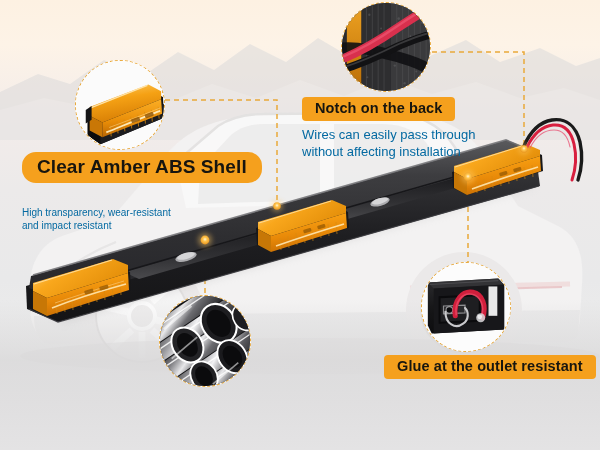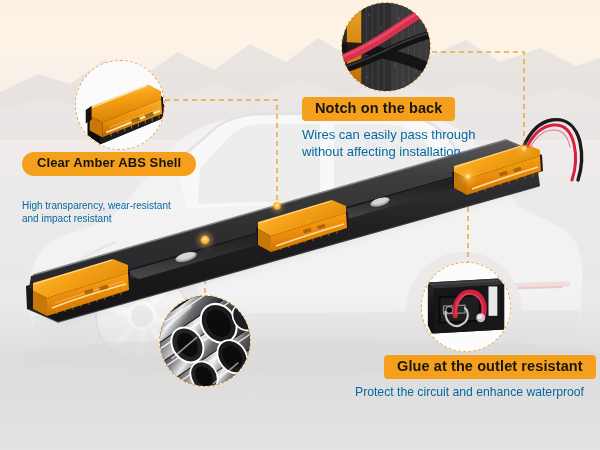--- a/index.html
+++ b/index.html
@@ -54,21 +54,21 @@
     white-space:nowrap;
   }
   .desc{
     color:#0369a1;
     font-size:13px;
     line-height:1.32;
     margin-top:5px;
     white-space:pre-line;
   }
   .desc.small{font-size:12.2px;}
-  .c-left .pill{font-size:13px;padding:4px 15px 5px 15px;border-radius:14px;}
+  .c-left .pill{font-size:19px;padding:4px 15px 5px 15px;border-radius:14px;}
   .c-left .desc{font-size:10px;line-height:1.35;margin-top:23px;}
   .c-bl .pill{font-size:15px;}
   .c-bl .desc{font-size:13px;}
 </style>
 </head>
 <body>
 
 <div id="stage">
 
   <div class="bg-sky"></div>
@@ -505,16 +505,15 @@
 
   <div class="callout" style="left:302px;top:97px;">
     <div class="pill">Notch on the back</div>
     <div class="desc">Wires can easily pass through
 without affecting installation</div>
   </div>
 
 
   <div class="callout" style="left:384px;top:355px;">
     <div class="pill">Glue at the outlet resistant</div>
-    <div class="desc small" style="margin-left:-29px;">Protect the circuit and enhance waterproof</div>
   </div>
 
 </div>
 
 </body></html>

